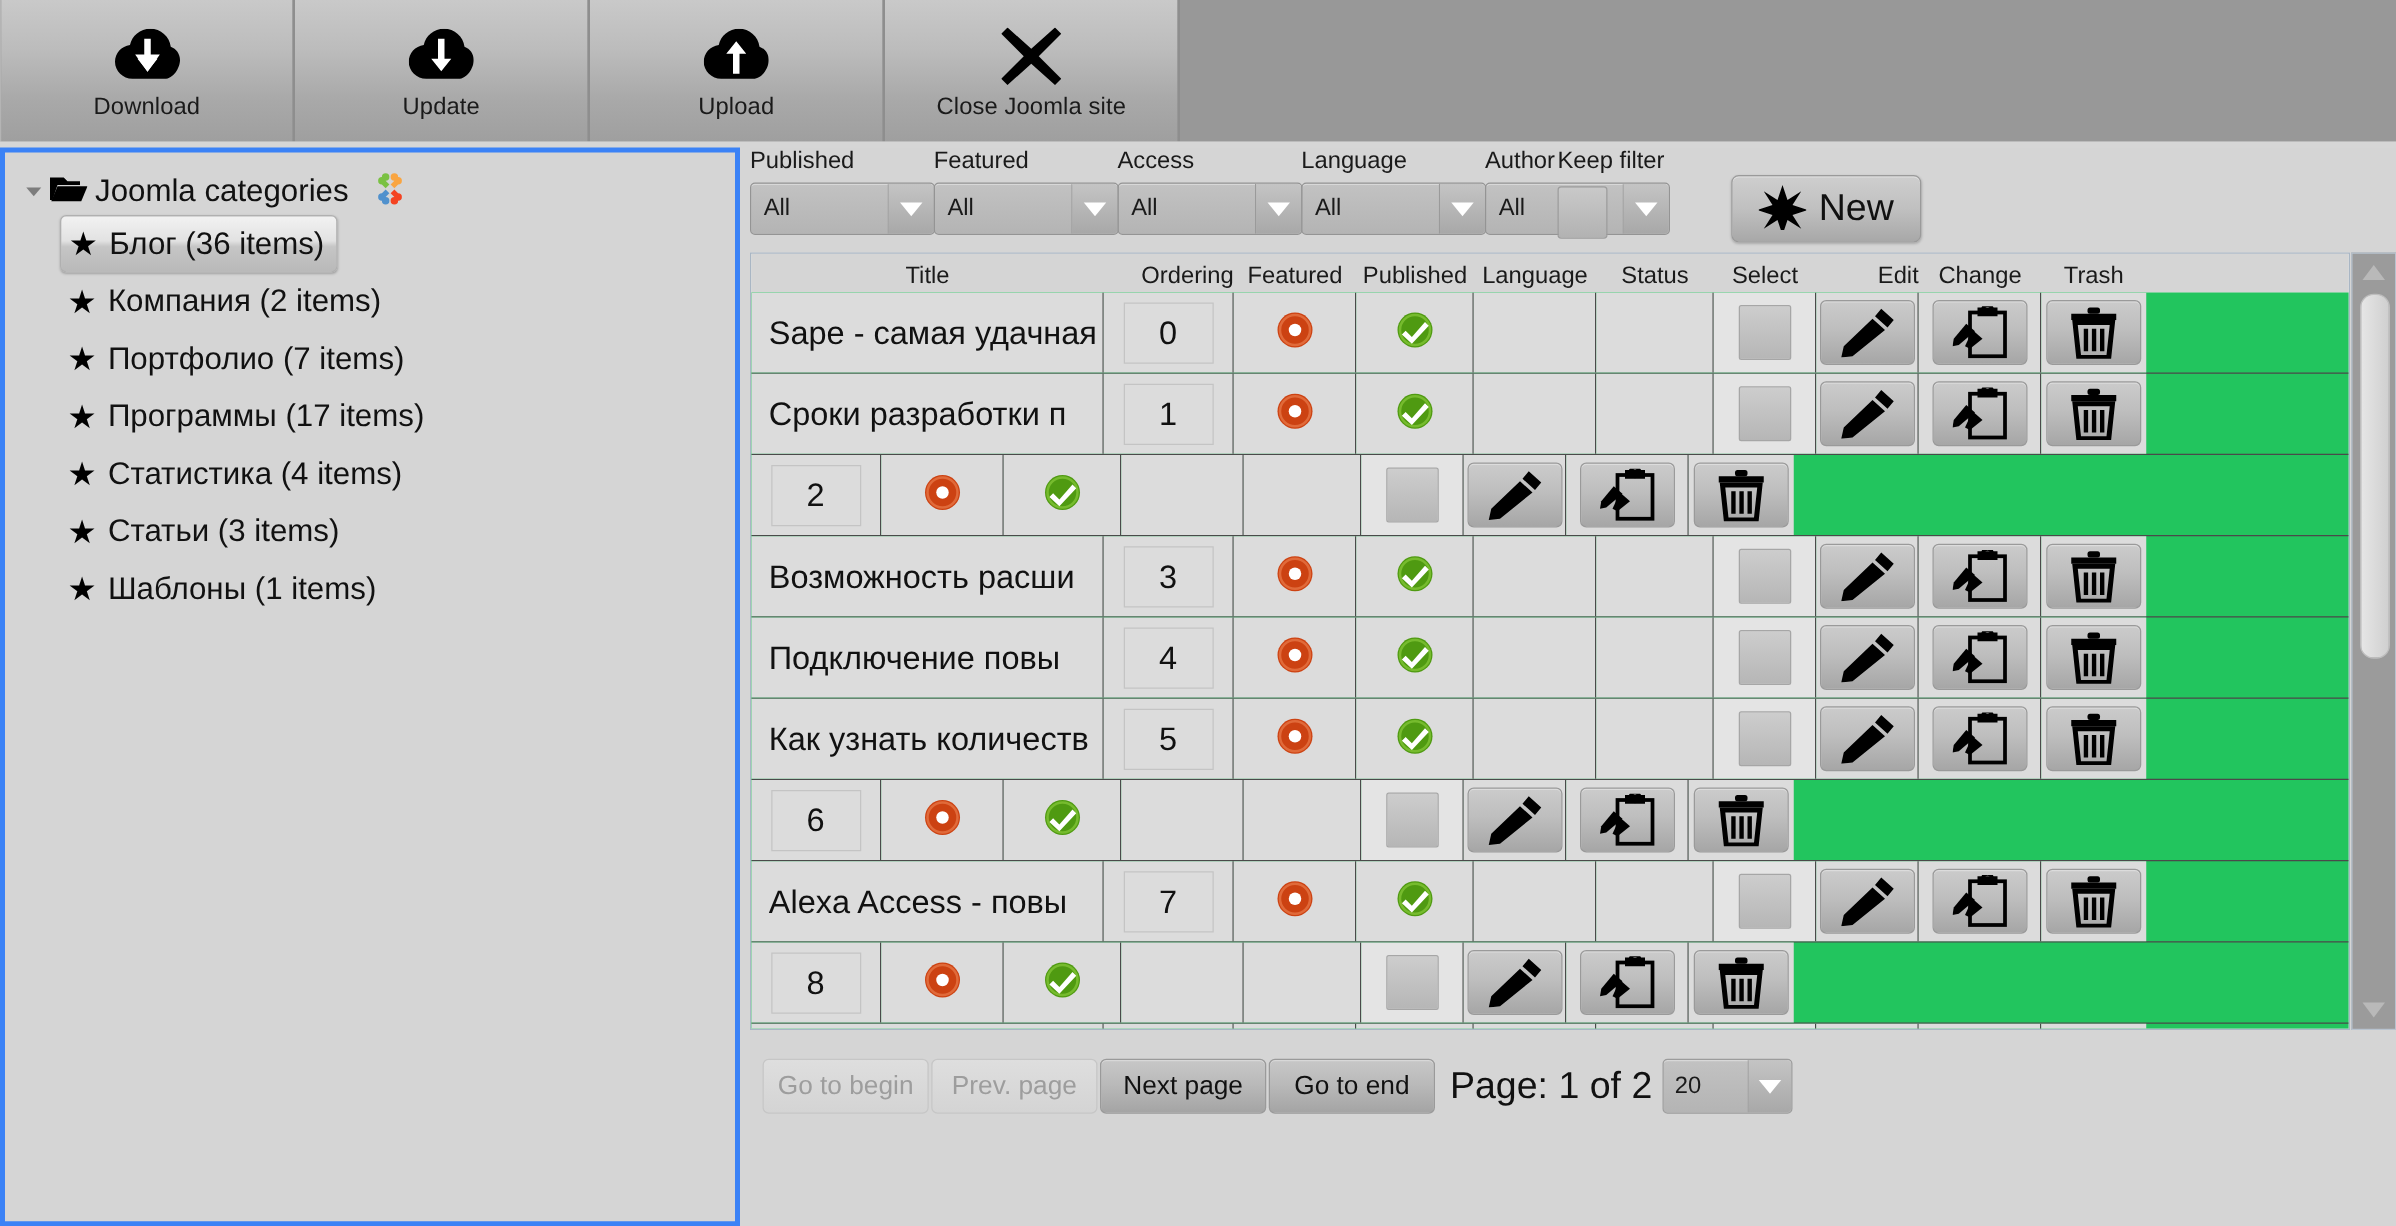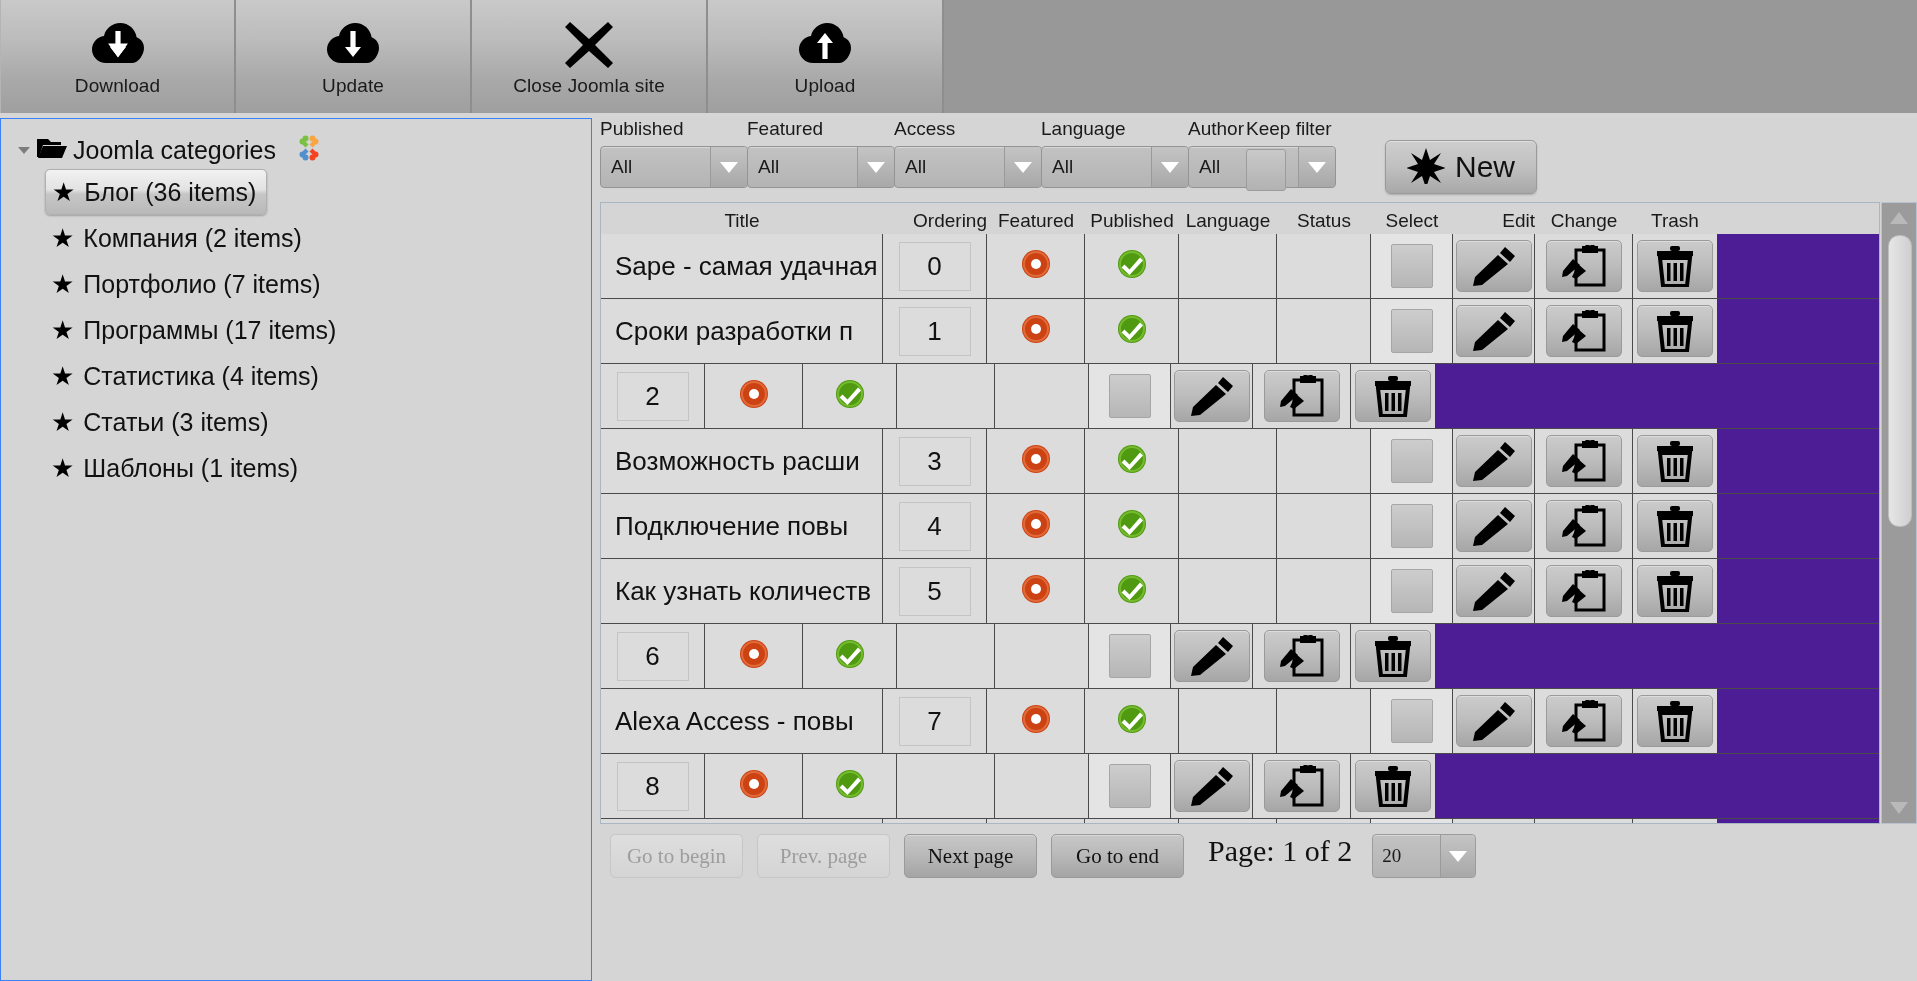--- a/index.html
+++ b/index.html
@@ -23,21 +23,21 @@
     cursor:pointer;box-sizing:border-box;
   }
   .tb-btn:first-child{border-left:1px solid #b4b4b4;}
   .tb-ico{height:56px;display:flex;align-items:center;justify-content:center;}
   .tb-lbl{font-size:19px;color:#1a1a1a;margin-top:2px;letter-spacing:.1px;}
   #tb-filler{flex:1;background:#989898;}
 
   
   #sidebar{
     position:absolute;left:0;top:118px;width:592px;height:863px;
-    background:#d5d5d5;border:1px solid #3b82f6;box-sizing:border-box;
+    background:#d5d5d5;border:4px solid #3b82f6;box-sizing:border-box;
     overflow:hidden;
   }
   .tree-root{
     display:flex;align-items:center;padding:12px 0 0 12px;height:38px;
   }
   .twisty{
     width:22px;height:22px;display:flex;align-items:center;justify-content:center;
     cursor:pointer;
   }
   .folder-ico{margin:0 6px 0 2px;}
@@ -96,21 +96,21 @@
   
   #tablewrap{
     position:absolute;left:0;top:84px;width:1280px;height:622px;
     border:1px solid #a9b6c4;background:#e9e9e9;box-sizing:border-box;overflow:hidden;
   }
   #thead{display:flex;height:31px;background:#d5d5d5;align-items:flex-end;}
   #thead .th{
     font-size:19px;color:#1a1a1a;text-align:center;line-height:26px;
     box-sizing:border-box;white-space:nowrap;overflow:hidden;
   }
-  #tbody{position:relative;height:589px;overflow:hidden;background:#4c1d95;}
+  #tbody{position:relative;height:589px;overflow:hidden;background:#22c55e;}
   .trow{display:flex;height:65px;border-bottom:1px solid #4a4a4a;box-sizing:border-box;}
   .td{
     box-sizing:border-box;display:flex;align-items:center;justify-content:center;
     border-right:1px solid #4a4a4a;background:#dcdcdc;overflow:hidden;
   }
   .td.title{justify-content:flex-start;padding-left:14px;}
   .title-txt{font-size:26px;color:#111;white-space:nowrap;overflow:hidden;}
   .ord-box{
     width:72px;height:49px;box-sizing:border-box;
     background:#dcdcdc;border:1px solid #c4c4c4;
@@ -138,21 +138,21 @@
   .vs-arrow{width:34px;height:30px;display:flex;align-items:center;justify-content:center;cursor:pointer;}
   #vs-thumb{
     position:absolute;left:6px;top:32px;width:22px;height:290px;border-radius:11px;
     background:linear-gradient(to right,#e6e6e6,#cfcfcf);
     border:1px solid #bdbdbd;cursor:pointer;
   }
 
   
   #pager{
     position:absolute;left:0;top:716px;width:1317px;height:70px;
-    display:flex;align-items:flex-start;gap:14px;padding-left:10px;box-sizing:border-box;font-family:Liberation Serif, serif;
+    display:flex;align-items:center;gap:2px;padding-left:10px;box-sizing:border-box;
   }
   .pbtn{
     width:133px;height:44px;border-radius:5px;border:1px solid #b5b5b5;
     display:flex;align-items:center;justify-content:center;
     font-size:21px;cursor:pointer;box-sizing:border-box;
   }
   .pbtn.on{
     background:linear-gradient(to bottom,#c7c7c7 0%,#bababa 45%,#a4a4a4 100%);
     border-color:#9a9a9a;color:#111;box-shadow:inset 0 1px 0 #d8d8d8;
   }
@@ -192,35 +192,35 @@
       <svg width="52" height="44" viewBox="0 0 52 44">
           <path d="M14 40C6.3 40 0 33.9 0 26.4 0 19.6 5.2 13.9 12 13 13.5 5.6 20.2 0 28.2 0c8.4 0 15.4 6.2 16.4 14.3C49 15.9 52 20 52 24.9 52 31.2 46.7 40 39.6 40z" fill="#000"></path>
           <path d="M23.4 8 h5.2 v16 h5.4 L26 34 L18 24 h5.4z" fill="#fff"></path>
         </svg>
     </span>
     <span class="tb-lbl">Update</span>
   </div>
 
   <div class="tb-btn">
     <span class="tb-ico">
-      <svg width="48" height="46" viewBox="0 0 48 46">
-          <path d="M5 0 L24 17 L43 0 L48 5 L30 23 L48 41 L43 46 L24 29 L5 46 L0 41 L18 23 L0 5 Z" fill="#000"></path>
-        </svg>
-    </span>
-    <span class="tb-lbl">Close Joomla site</span>
-  </div>
-
-  <div class="tb-btn">
-    <span class="tb-ico">
       <svg width="52" height="44" viewBox="0 0 52 44">
           <path d="M14 40C6.3 40 0 33.9 0 26.4 0 19.6 5.2 13.9 12 13 13.5 5.6 20.2 0 28.2 0c8.4 0 15.4 6.2 16.4 14.3C49 15.9 52 20 52 24.9 52 31.2 46.7 40 39.6 40z" fill="#000"></path>
           <path d="M23.4 36 h5.2 v-16 h5.4 L26 10 L18 20 h5.4z" fill="#fff"></path>
         </svg>
     </span>
     <span class="tb-lbl">Upload</span>
+  </div>
+
+  <div class="tb-btn">
+    <span class="tb-ico">
+      <svg width="48" height="46" viewBox="0 0 48 46">
+          <path d="M5 0 L24 17 L43 0 L48 5 L30 23 L48 41 L43 46 L24 29 L5 46 L0 41 L18 23 L0 5 Z" fill="#000"></path>
+        </svg>
+    </span>
+    <span class="tb-lbl">Close Joomla site</span>
   </div>
 
   <div id="tb-filler"></div>
 </div>
 
 <div id="sidebar">
   <div class="tree-root">
     <span class="twisty">
       <svg width="16" height="12" viewBox="0 0 16 12">
           <path d="M2 3 L14 3 L8 10 Z" fill="#7d7d7d"></path>

